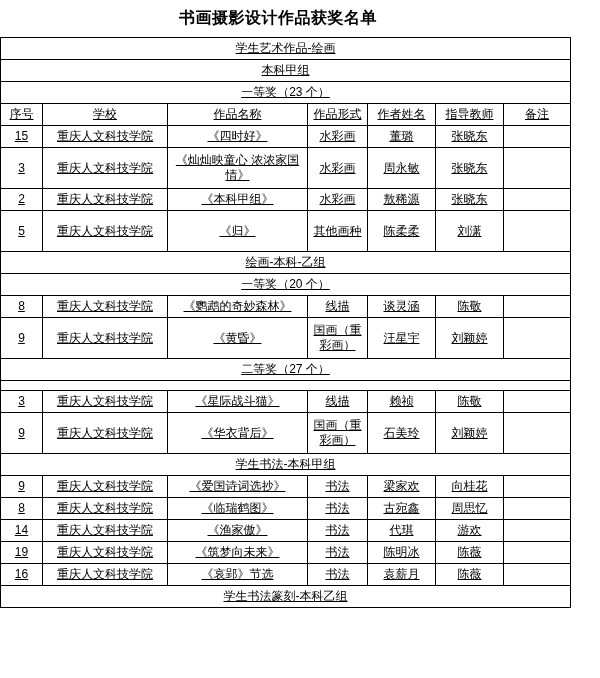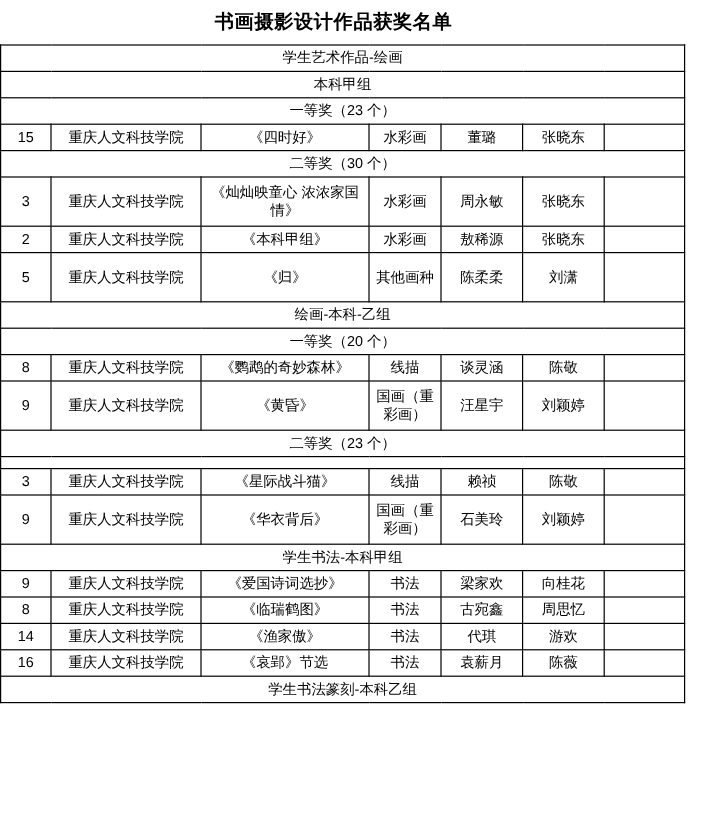--- a/index.html
+++ b/index.html
@@ -26,20 +26,21 @@
     font-weight: bold;
     letter-spacing: 0.5px;
     padding: 8px 0 8px 0;
     margin: 0;
   }
   table.award-table {
     border-collapse: collapse;
     width: 570px;
     margin: 0 auto;
     table-layout: fixed;
+    text-decoration: underline;
   }
   table.award-table td {
     border: 1px solid #000;
     font-size: 12px;
     text-align: center;
     vertical-align: middle;
     padding: 3px 2px;
     line-height: 1.25;
     word-break: break-all;
   }
@@ -87,31 +88,37 @@
         <tr>
           <td colspan="7" class="section">学生艺术作品-绘画</td>
         </tr>
         <tr>
           <td colspan="7" class="section">本科甲组</td>
         </tr>
         <tr>
           <td colspan="7" class="section">一等奖（23 个）</td>
         </tr>
         <tr>
+          <td class="header-cell">序号</td>
+          <td class="header-cell">学校</td>
+          <td class="header-cell">作品名称</td>
+          <td class="header-cell">作品形式</td>
+          <td class="header-cell">作者姓名</td>
+          <td class="header-cell">指导教师</td>
+          <td class="header-cell">备注</td>
+        </tr>
+        <tr>
           <td>15</td>
           <td>重庆人文科技学院</td>
           <td>《四时好》</td>
           <td>水彩画</td>
           <td>董璐</td>
           <td>张晓东</td>
           <td></td>
         </tr>
-        <tr>
-          <td colspan="7" class="section">二等奖（30 个）</td>
-        </tr>
         <tr class="tall">
           <td>3</td>
           <td>重庆人文科技学院</td>
           <td>《灿灿映童心  浓浓家国情》</td>
           <td>水彩画</td>
           <td>周永敏</td>
           <td>张晓东</td>
           <td></td>
         </tr>
         <tr>
@@ -150,21 +157,21 @@
         <tr class="tall">
           <td>9</td>
           <td>重庆人文科技学院</td>
           <td>《黄昏》</td>
           <td>国画（重彩画）</td>
           <td>汪星宇</td>
           <td>刘颖婷</td>
           <td></td>
         </tr>
         <tr>
-          <td colspan="7" class="section">二等奖（23 个）</td>
+          <td colspan="7" class="section">二等奖（27 个）</td>
         </tr>
         <tr class="gap-row">
           <td colspan="7"></td>
         </tr>
         <tr>
           <td>3</td>
           <td>重庆人文科技学院</td>
           <td>《星际战斗猫》</td>
           <td>线描</td>
           <td>赖祯</td>
@@ -201,20 +208,29 @@
           <td>周思忆</td>
           <td></td>
         </tr>
         <tr>
           <td>14</td>
           <td>重庆人文科技学院</td>
           <td>《渔家傲》</td>
           <td>书法</td>
           <td>代琪</td>
           <td>游欢</td>
+          <td></td>
+        </tr>
+        <tr>
+          <td>19</td>
+          <td>重庆人文科技学院</td>
+          <td>《筑梦向未来》</td>
+          <td>书法</td>
+          <td>陈明冰</td>
+          <td>陈薇</td>
           <td></td>
         </tr>
         <tr>
           <td>16</td>
           <td>重庆人文科技学院</td>
           <td>《哀郢》节选</td>
           <td>书法</td>
           <td>袁薪月</td>
           <td>陈薇</td>
           <td></td>

